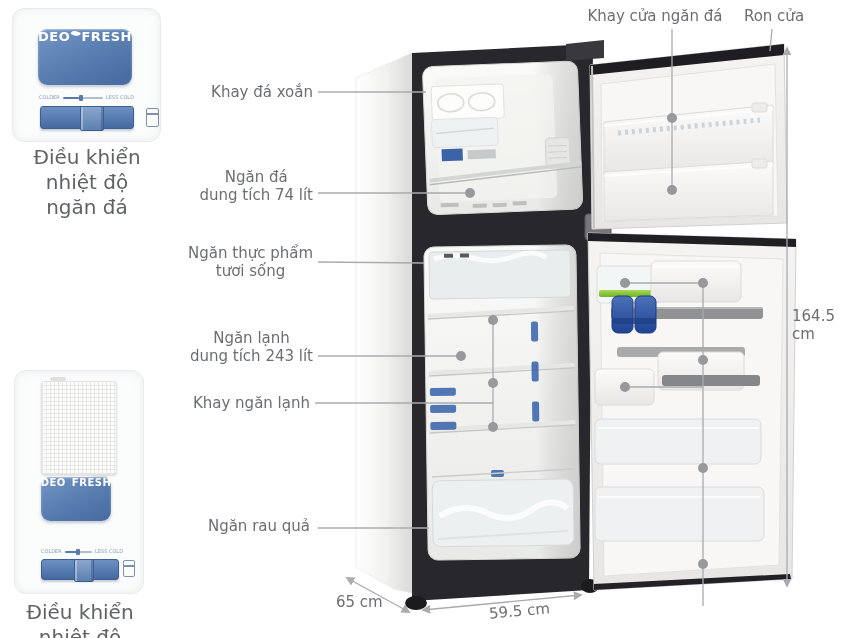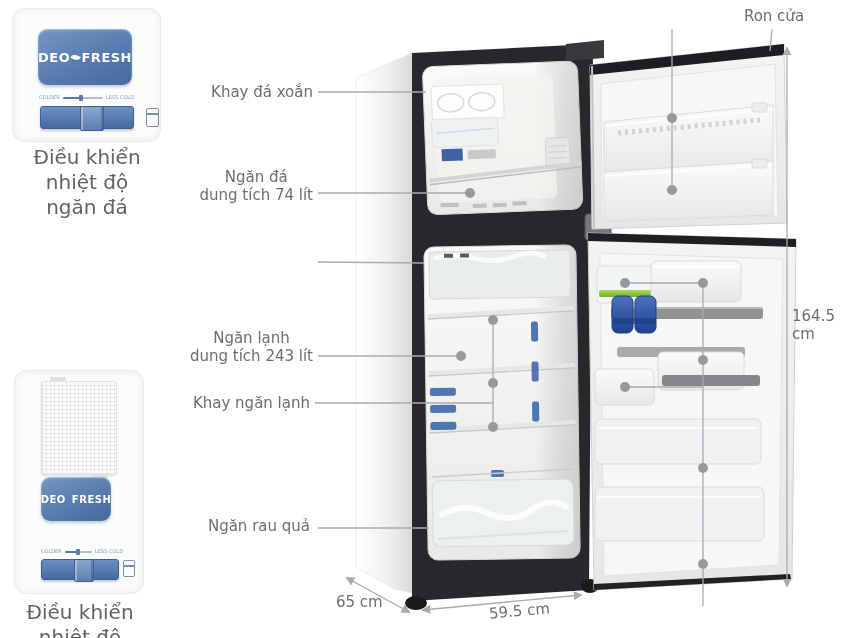--- a/index.html
+++ b/index.html
@@ -20,21 +20,21 @@
   .inset{
     position:absolute;z-index:20;background:#fbfcfc;border:1px solid #e9ebeb;
     border-radius:12px;box-shadow:inset 0 0 8px rgba(190,195,200,.25);
   }
   #insetA{left:12px;top:8px;width:147px;height:132px;}
   #insetB{left:14px;top:370px;width:128px;height:222px;}
   .badge{
     position:absolute;border-radius:9px;
     background:linear-gradient(155deg,#7496c6 0%,#5b80b2 45%,#46699e 100%);
     box-shadow:inset 0 1px 2px rgba(255,255,255,.5), 0 2px 3px rgba(90,110,140,.35);
-    display:flex;align-items:center;justify-content:center;gap:2px;
+    display:flex;align-items:flex-start;justify-content:center;gap:2px;
     color:#fff;font-weight:bold;letter-spacing:.5px;
   }
   #insetA .badge{left:25px;top:20px;width:94px;height:56px;font-size:13px;}
   #insetB .badge{left:26px;top:106px;width:70px;height:44px;font-size:10px;}
   .leaf{
     display:inline-block;width:9px;height:9px;background:#fff;
     border-radius:0 70% 0 70%;transform:rotate(115deg);margin:0 1px;
   }
   #insetB .leaf{width:7px;height:7px;}
   .scale{
@@ -294,24 +294,27 @@
     <g stroke="#a9abae" stroke-width="1.3">
       <line x1="787" y1="48" x2="787" y2="586" marker-start="url(#arr)" marker-end="url(#arr)"></line>
       <line x1="347" y1="578" x2="409" y2="612" marker-start="url(#arr)" marker-end="url(#arr)"></line>
       <line x1="423" y1="610" x2="581" y2="595" marker-start="url(#arr)" marker-end="url(#arr)"></line>
     </g>
   </svg>
 
   <div class="label rgt" style="right:537px;top:83px;">Khay đá xoắn</div>
   <div class="label ctr" style="right:537px;top:168px;">Ngăn đá
 dung tích 74 lít</div>
+  <div class="label ctr" style="right:537px;top:244px;">Ngăn thực phẩm
+tươi sống</div>
   <div class="label ctr" style="right:537px;top:329px;">Ngăn lạnh
 dung tích 243 lít</div>
   <div class="label rgt" style="right:540px;top:394px;">Khay ngăn lạnh</div>
   <div class="label rgt" style="right:540px;top:517px;">Ngăn rau quả</div>
+  <div class="label ctr" style="left:575px;width:160px;top:7px;">Khay cửa ngăn đá</div>
   <div class="label ctr" style="left:734px;width:80px;top:7px;">Ron cửa</div>
 
   <div class="label" style="left:792px;top:307px;">164.5 cm</div>
   <div class="label" style="left:336px;top:593px;">65 cm</div>
   <div class="label" style="left:489px;top:602px;transform:rotate(-5deg);">59.5 cm</div>
 
   <div class="inset" id="insetA">
     <div class="badge">
       <span>DEO</span>
       <span class="leaf"></span>

